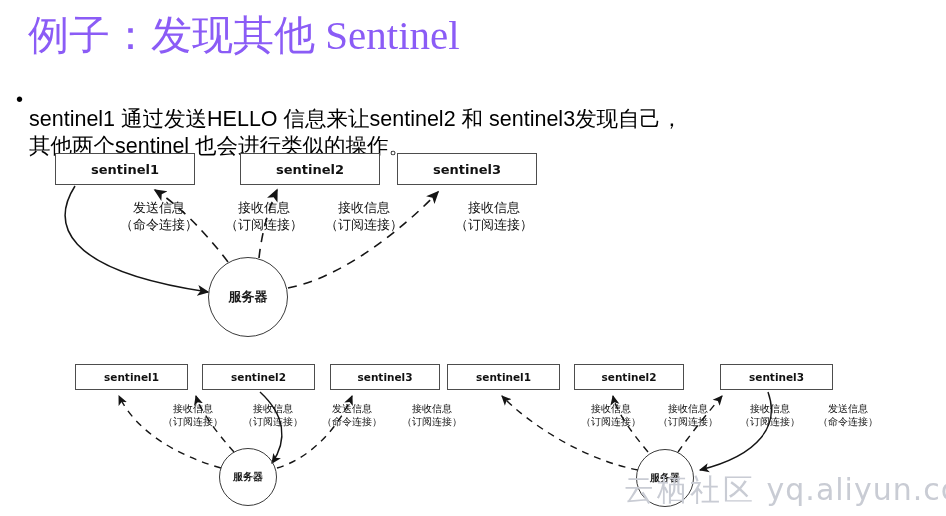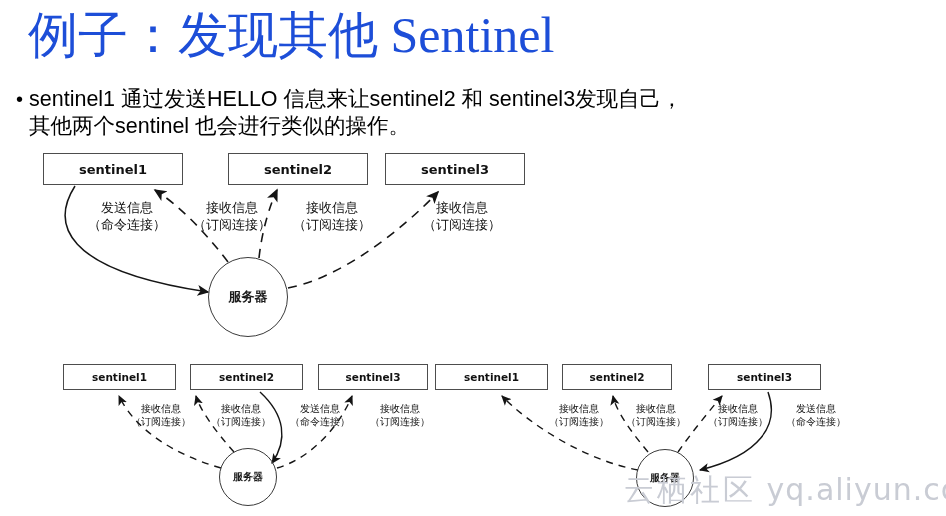--- a/index.html
+++ b/index.html
@@ -22,24 +22,24 @@
     height: 516px;
     background: #ffffff;
   }
 
   
   #slide-title {
     position: absolute;
     left: 28px;
     top: 12px;
     font-family: "Liberation Serif", "DejaVu Serif", serif;
-    font-size: 50px;
+    font-size: 41px;
     line-height: 46px;
     letter-spacing: 0px;
-    color: #1d4ed8;
+    color: #8b5cf6;
     white-space: nowrap;
   }
 
   
   #bullet-block {
     position: absolute;
     left: 16px;
     top: 86px;
     width: 920px;
   }
@@ -52,20 +52,21 @@
     line-height: 27px;
     padding-right: 6px;
     color: #000;
   }
   #bullet-text {
     font-family: "Liberation Sans", sans-serif;
     font-size: 21.5px;
     line-height: 27px;
     color: #000;
     white-space: pre-line;
+    margin-top: 20px;
   }
 
   
   #diagram-layer {
     position: absolute;
     left: 0;
     top: 0;
     width: 946px;
     height: 516px;
   }
@@ -73,20 +74,21 @@
     position: absolute;
     box-sizing: border-box;
     border: 1.4px solid #4d4d4d;
     background: #ffffff;
     display: flex;
     align-items: center;
     justify-content: center;
     font-family: "DejaVu Sans", "Liberation Sans", sans-serif;
     font-weight: bold;
     color: #111;
+    margin-left: 12px;
   }
   .node-box.top-row {
     height: 32px;
     font-size: 13px;
   }
   .node-box.bot-row {
     height: 26px;
     font-size: 10.5px;
   }
   .server-node {
@@ -107,20 +109,21 @@
   .server-node.bottom {
     width: 58px; height: 58px; font-size: 10px; font-weight: bold;
   }
   .edge-label {
     position: absolute;
     font-family: "DejaVu Sans", "Liberation Sans", sans-serif;
     color: #111;
     text-align: center;
     white-space: nowrap;
     line-height: 1.32;
+    margin-left: 32px;
   }
   .edge-label.top {
     font-size: 13px;
   }
   .edge-label.bottom {
     font-size: 10px;
   }
   .edge-label .l2 { display: block; }
 
   

